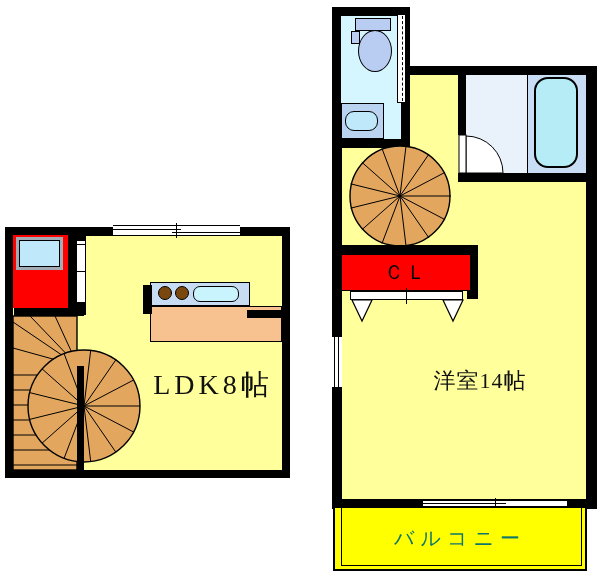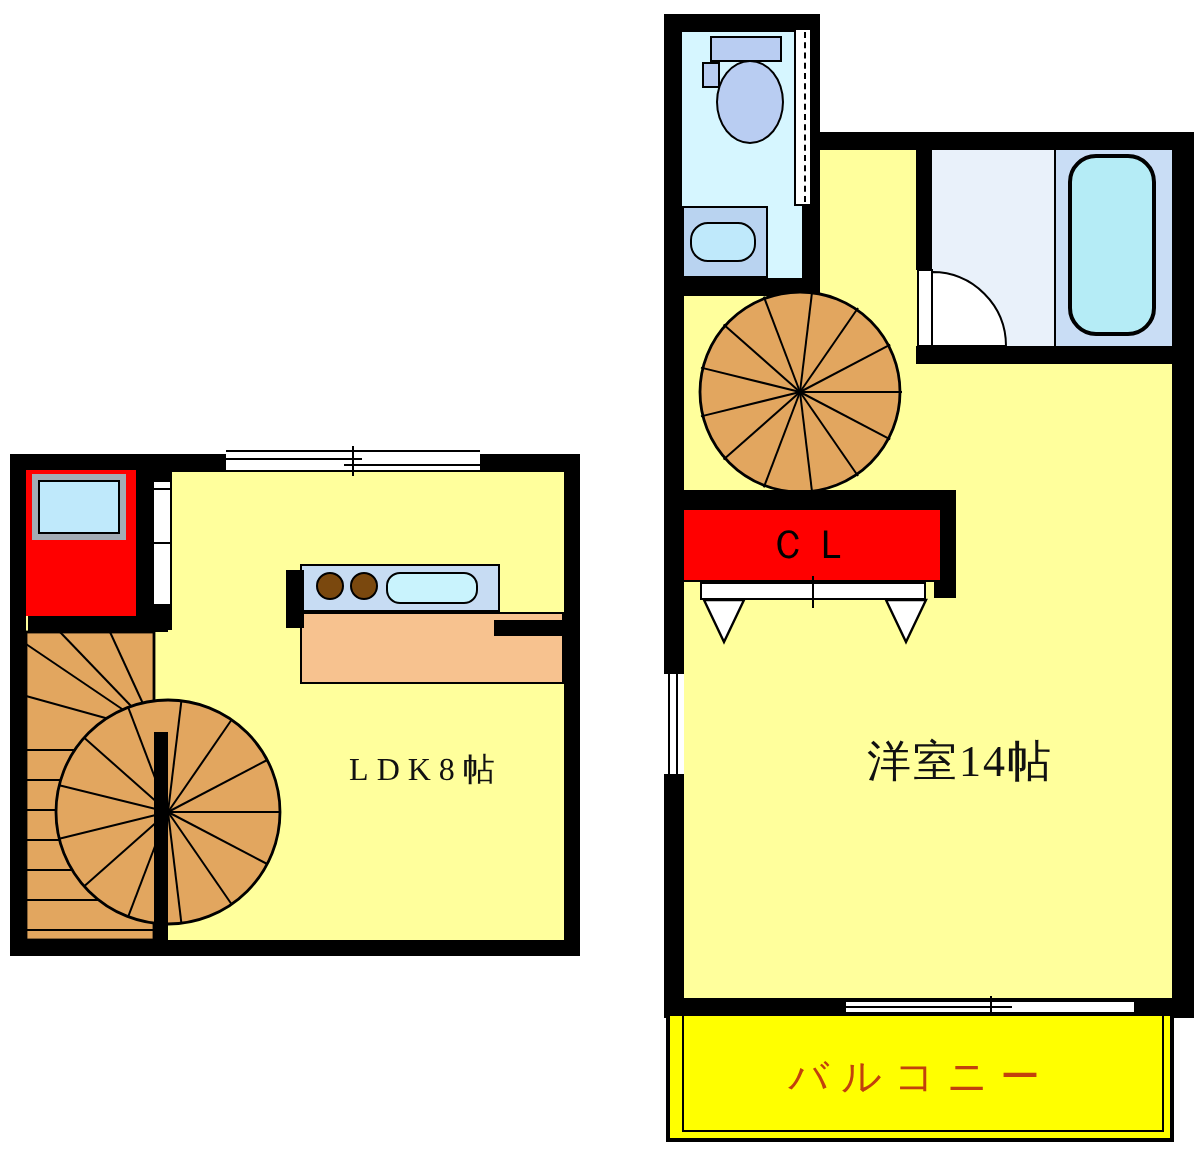--- a/index.html
+++ b/index.html
@@ -92,21 +92,21 @@
     </svg>
 
     <div class="abs" style="left:150px;top:306px;width:132px;height:36px;background:var(--counter-orange,#F7C28F);border:1px solid #000;box-sizing:border-box;"></div>
     <div class="abs" style="left:150px;top:282px;width:100px;height:24px;background:var(--kitchen-unit-blue,#C7DCF3);border:1px solid #000;box-sizing:border-box;"></div>
     <div class="abs wall" style="left:143px;top:285px;width:9px;height:29px;"></div>
     <div class="abs" style="left:158px;top:286px;width:14px;height:14px;border-radius:50%;background:var(--burner-brown,#7A480E);border:1px solid #000;box-sizing:border-box;"></div>
     <div class="abs" style="left:175px;top:286px;width:14px;height:14px;border-radius:50%;background:var(--burner-brown,#7A480E);border:1px solid #000;box-sizing:border-box;"></div>
     <div class="abs" style="left:193px;top:286px;width:46px;height:16px;border-radius:7px;background:var(--sink-cyan,#C9F3FD);border:1px solid #000;box-sizing:border-box;"></div>
     <div class="abs wall" style="left:247px;top:310px;width:43px;height:8px;"></div>
 
-    <div class="abs room-label" style="left:148px;top:372px;width:130px;height:26px;font-size:16px;letter-spacing:4px;">LDK8帖</div>
+    <div class="abs room-label" style="left:148px;top:372px;width:130px;height:26px;font-size:28px;letter-spacing:4px;">LDK8帖</div>
   </section>
 
   <section>
 
     <div class="abs wall" style="left:332px;top:7px;width:10px;height:502px;"></div>
 
     <div class="abs yellow" style="left:342px;top:75px;width:244px;height:424px;"></div>
 
     <div class="abs wall" style="left:586px;top:66px;width:11px;height:443px;"></div>
     <div class="abs wall" style="left:401px;top:66px;width:196px;height:9px;"></div>
@@ -175,17 +175,17 @@
     <div class="abs room-label" style="left:410px;top:367px;width:140px;height:28px;font-size:22px;letter-spacing:1px;">洋室14帖</div>
 
     <div class="abs win-h" style="left:423px;top:500px;width:144px;height:9px;box-sizing:border-box;">
       <div class="ln" style="left:0;width:83px;top:2px;"></div>
       <div class="ln" style="left:65px;width:79px;top:5px;"></div>
       <div class="tick" style="left:72px;top:-3px;height:14px;"></div>
     </div>
 
     <div class="abs balcony room-label" style="left:333px;top:506px;width:254px;height:65px;box-sizing:border-box;">
       <div class="abs" style="left:6px;top:-2px;width:239px;height:59px;border:1px solid #000;border-top:none;"></div>
-      <span style="font-size:20px;letter-spacing:6px;color:#c2410c;position:relative;">バルコニー</span>
+      <span style="font-size:20px;letter-spacing:6px;color:#0f766e;position:relative;">バルコニー</span>
     </div>
   </section>
 
 </div>
 
 </body></html>

